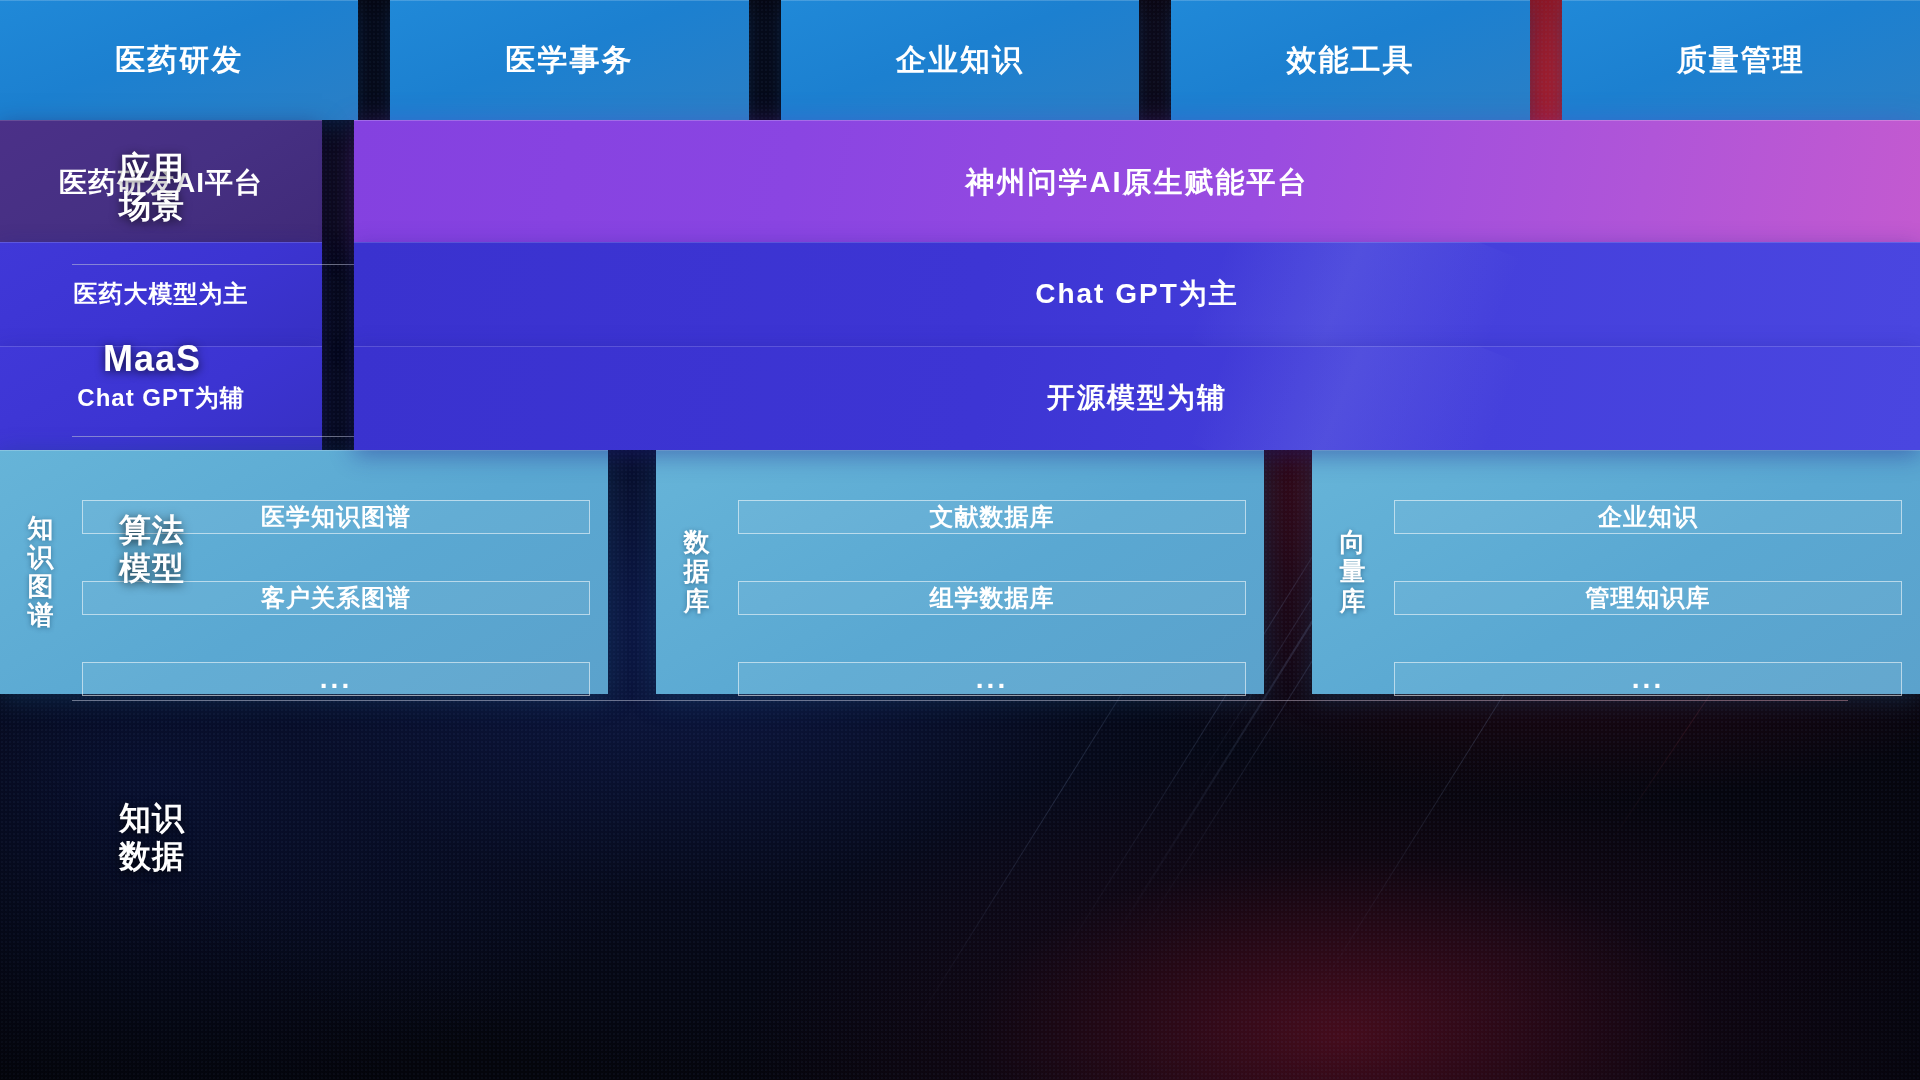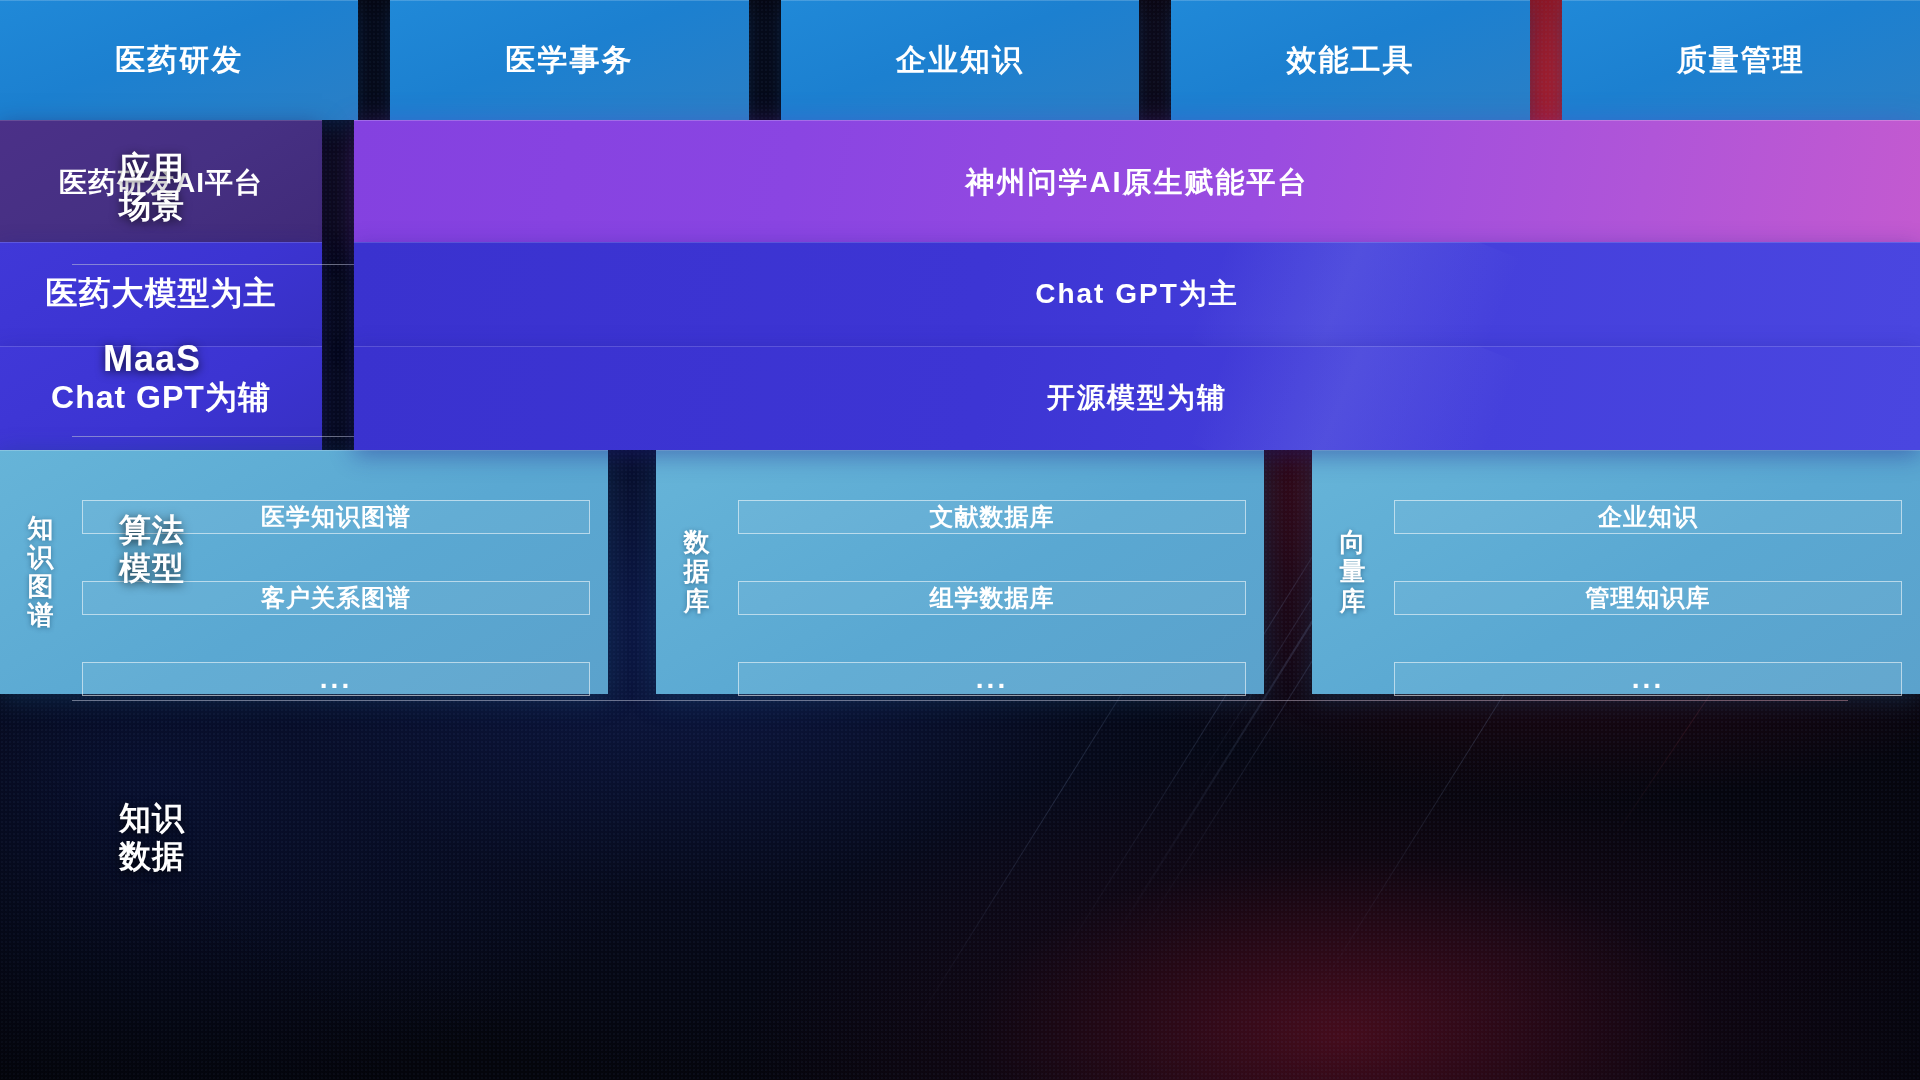--- a/index.html
+++ b/index.html
@@ -90,21 +90,21 @@
   }
 
   
   .algo-row { left:248px; right:72px; height:104px; display:flex; gap:32px; }
   .algo-row.r1 { top:460px; }
   .algo-row.r2 { top:576px; }
   .algo-left {
     width:322px; height:104px;
     background:linear-gradient(150deg,#4038d8 0%,#3c34d2 55%,#3730c4 100%);
     display:flex; align-items:center; justify-content:center;
-    color:#fff; font-size:32px; font-weight:bold; letter-spacing:1px;
+    color:#fff; font-size:24px; font-weight:bold; letter-spacing:1px;
     box-shadow:0 6px 20px rgba(30,30,140,0.45), inset 0 1px 0 rgba(255,255,255,0.16);
   }
   .algo-main {
     flex:1; height:104px; position:relative; overflow:hidden;
     background:linear-gradient(100deg,#3a32cf 0%,#3d35d4 40%,#4540dc 72%,#4a46e0 100%);
     display:flex; align-items:center; justify-content:center;
     color:#fff; font-size:28px; font-weight:bold; letter-spacing:2px;
     box-shadow:0 6px 22px rgba(30,30,140,0.42), inset 0 1px 0 rgba(255,255,255,0.16);
   }
   .algo-main .sheen {

